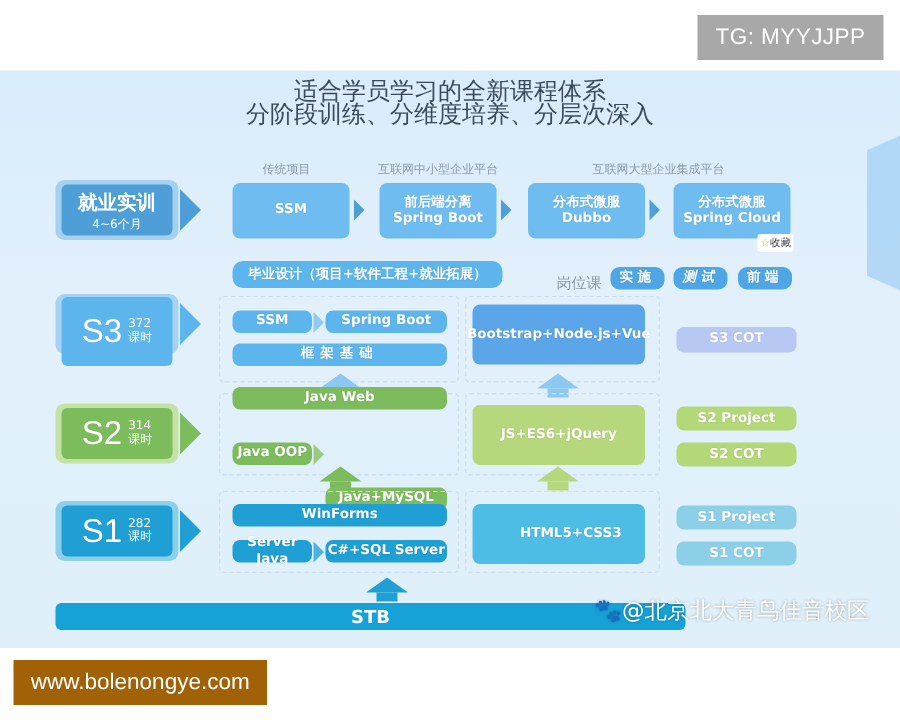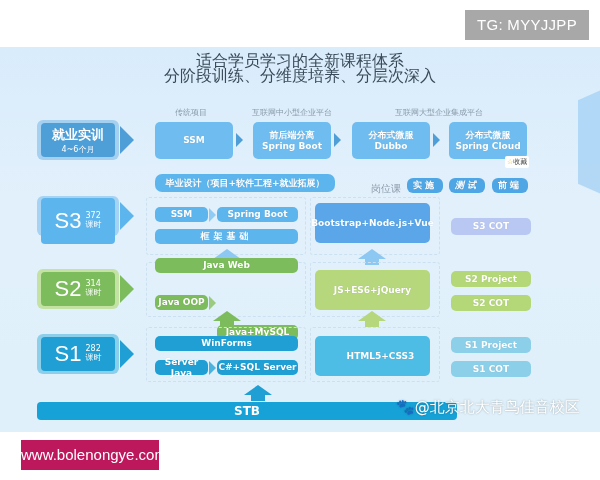--- a/index.html
+++ b/index.html
@@ -5,23 +5,23 @@
   * { box-sizing: border-box; margin: 0; padding: 0; }
   html, body { width: 600px; height: 480px; background: #ffffff; overflow: hidden; }
   body { position: relative; font-family: "DejaVu Sans", "Liberation Sans", sans-serif; }
 
   .wm-top {
     position: absolute; left: 465px; top: 10px; width: 124px; height: 30px;
     background: #a8a8a8; color: #ffffff; font-family: "Liberation Sans", sans-serif;
     font-size: 15px; line-height: 30px; text-align: center; letter-spacing: 0.3px;
   }
   .wm-bottom {
-    position: absolute; left: 9px; top: 440px; width: 138px; height: 30px;
-    background: #be185d; color: #ffffff; font-family: "Liberation Sans", sans-serif;
-    font-size: 15px; line-height: 30px; text-align: center; margin-left: 12px;
+    position: absolute; left: 9px; top: 440px; width: 169px; height: 30px;
+    background: #a16207; color: #ffffff; font-family: "Liberation Sans", sans-serif;
+    font-size: 15px; line-height: 30px; text-align: center;
   }
 
   .canvas {
     position: absolute; left: 0; top: 47px; width: 600px; height: 385px;
     background: linear-gradient(180deg, #d9ecfb 0%, #e2f0fb 40%, #dff0fa 100%);
     overflow: hidden;
   }
   .deco-hex {
     position: absolute; left: 578px; top: 40px; width: 60px; height: 110px;
     background: #a9d4f5; clip-path: polygon(0 12%, 50% 0, 100% 12%, 100% 88%, 50% 100%, 0 88%);

